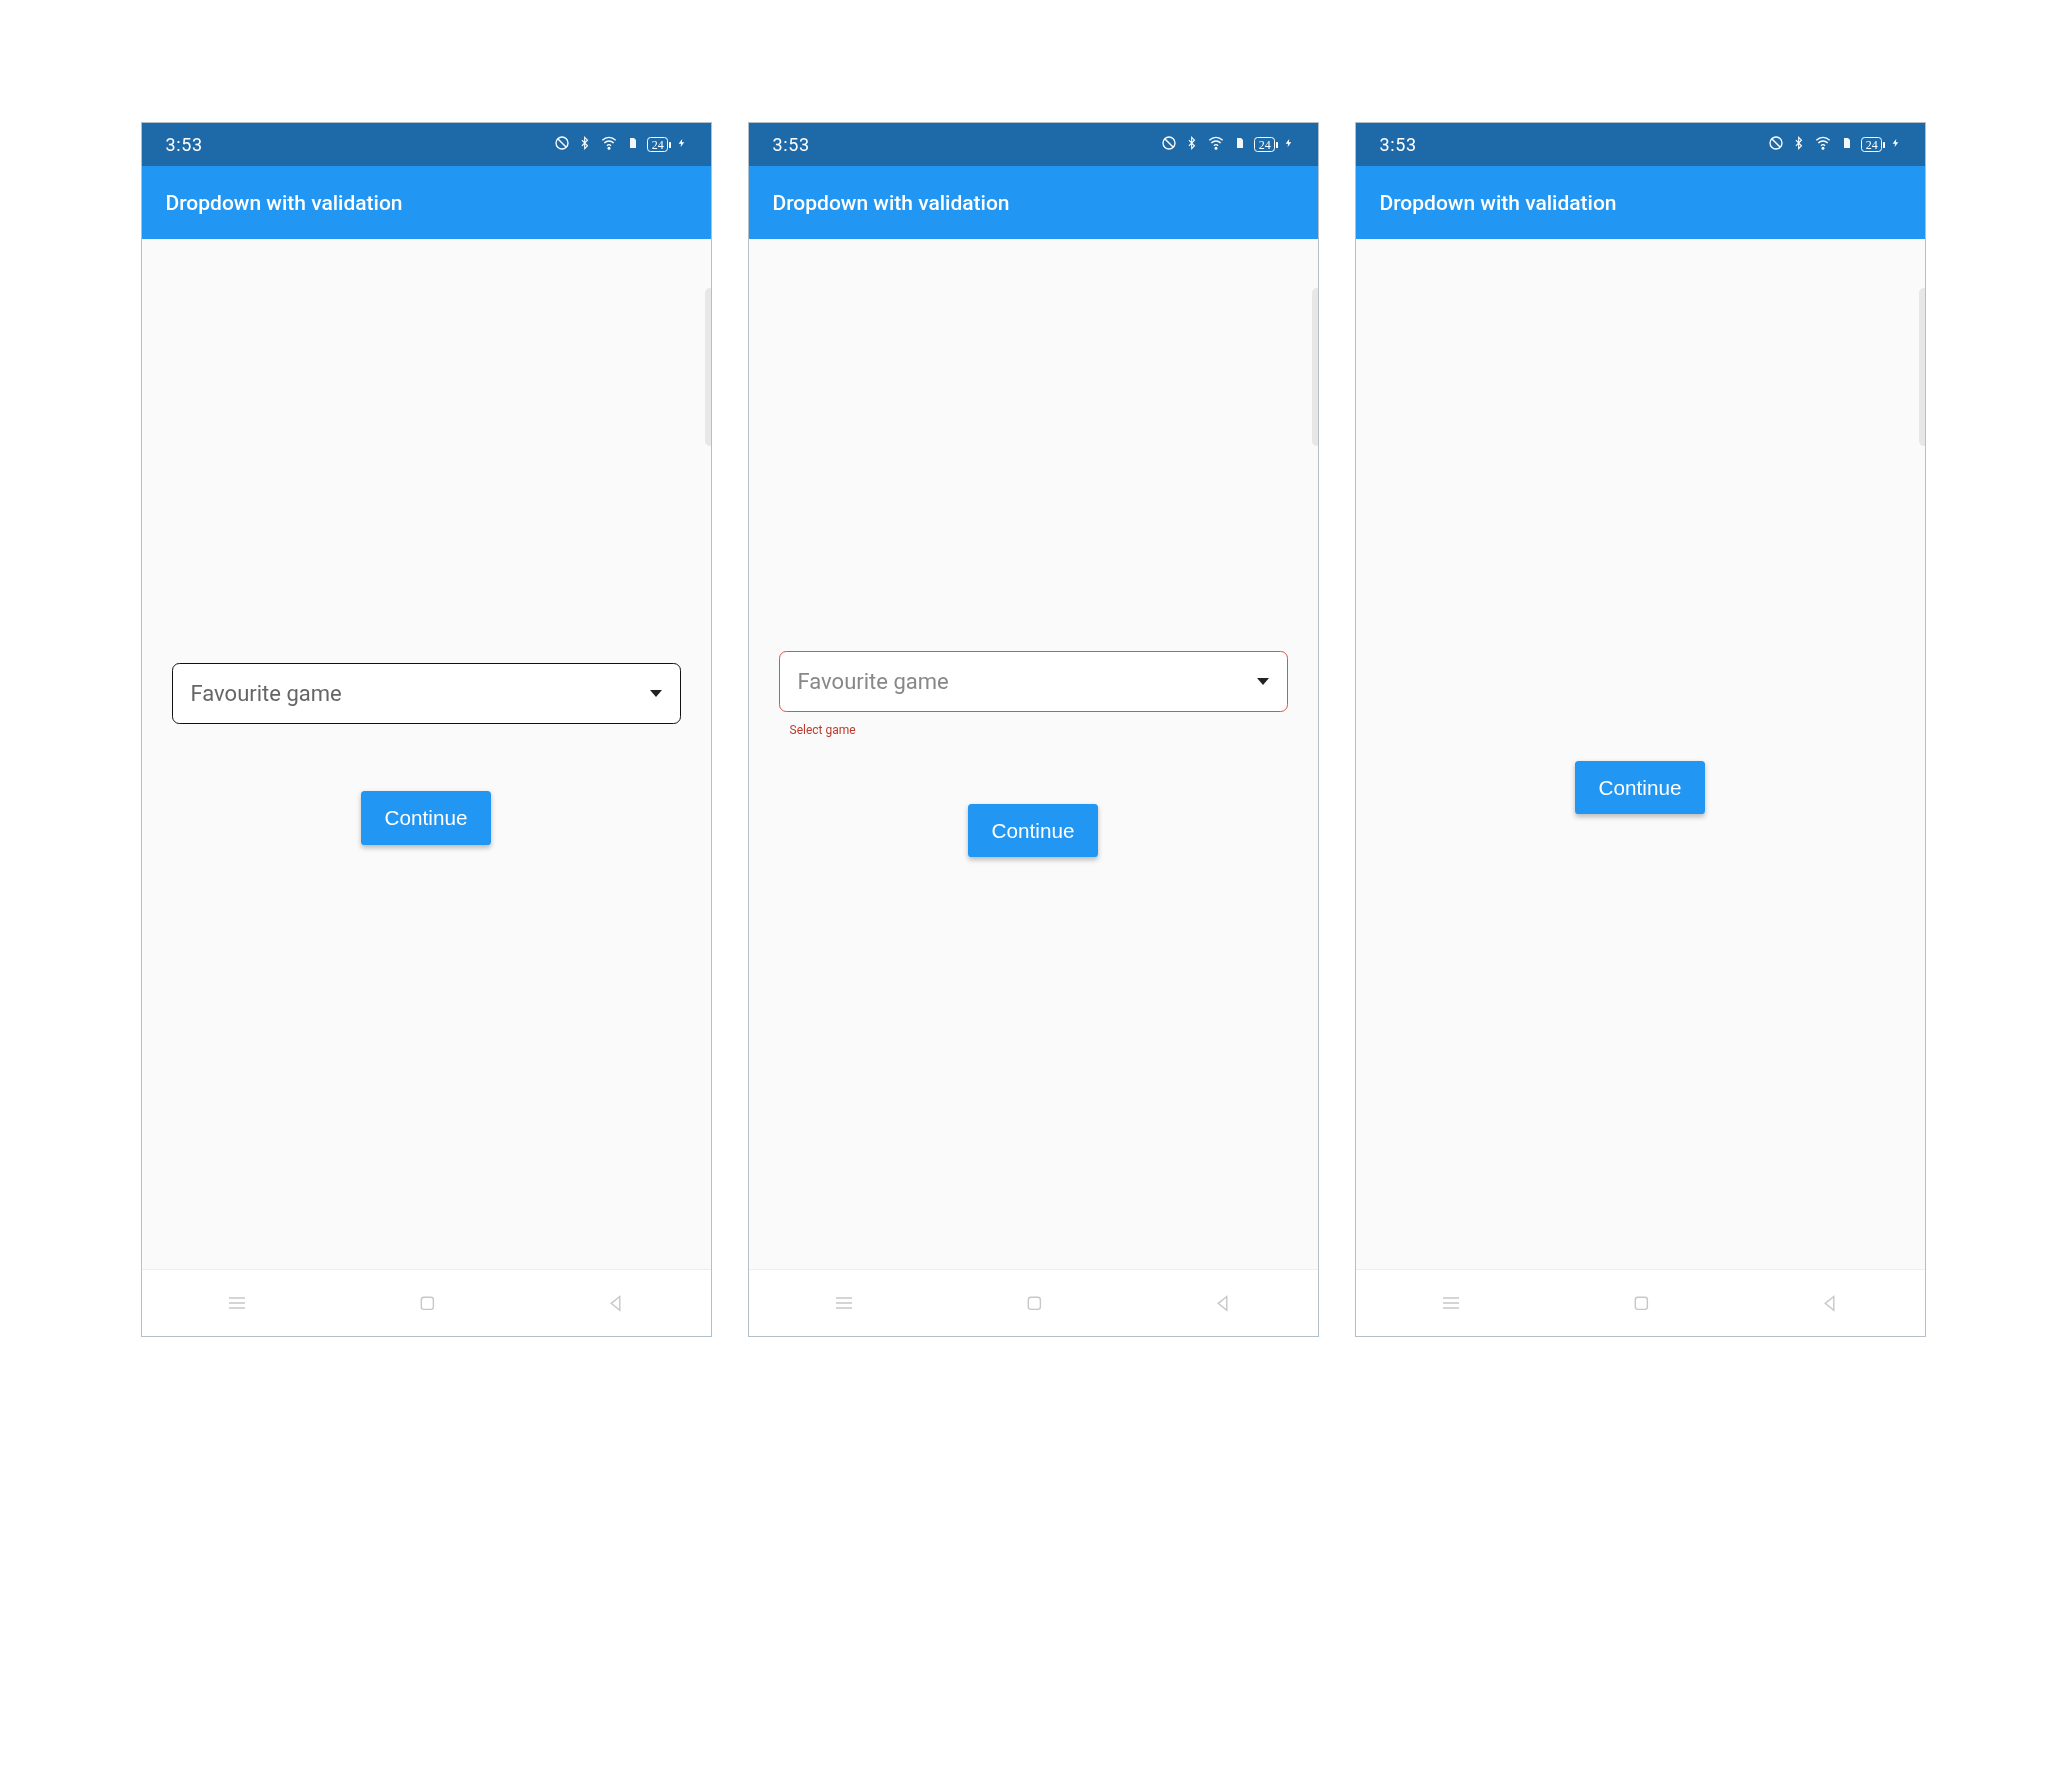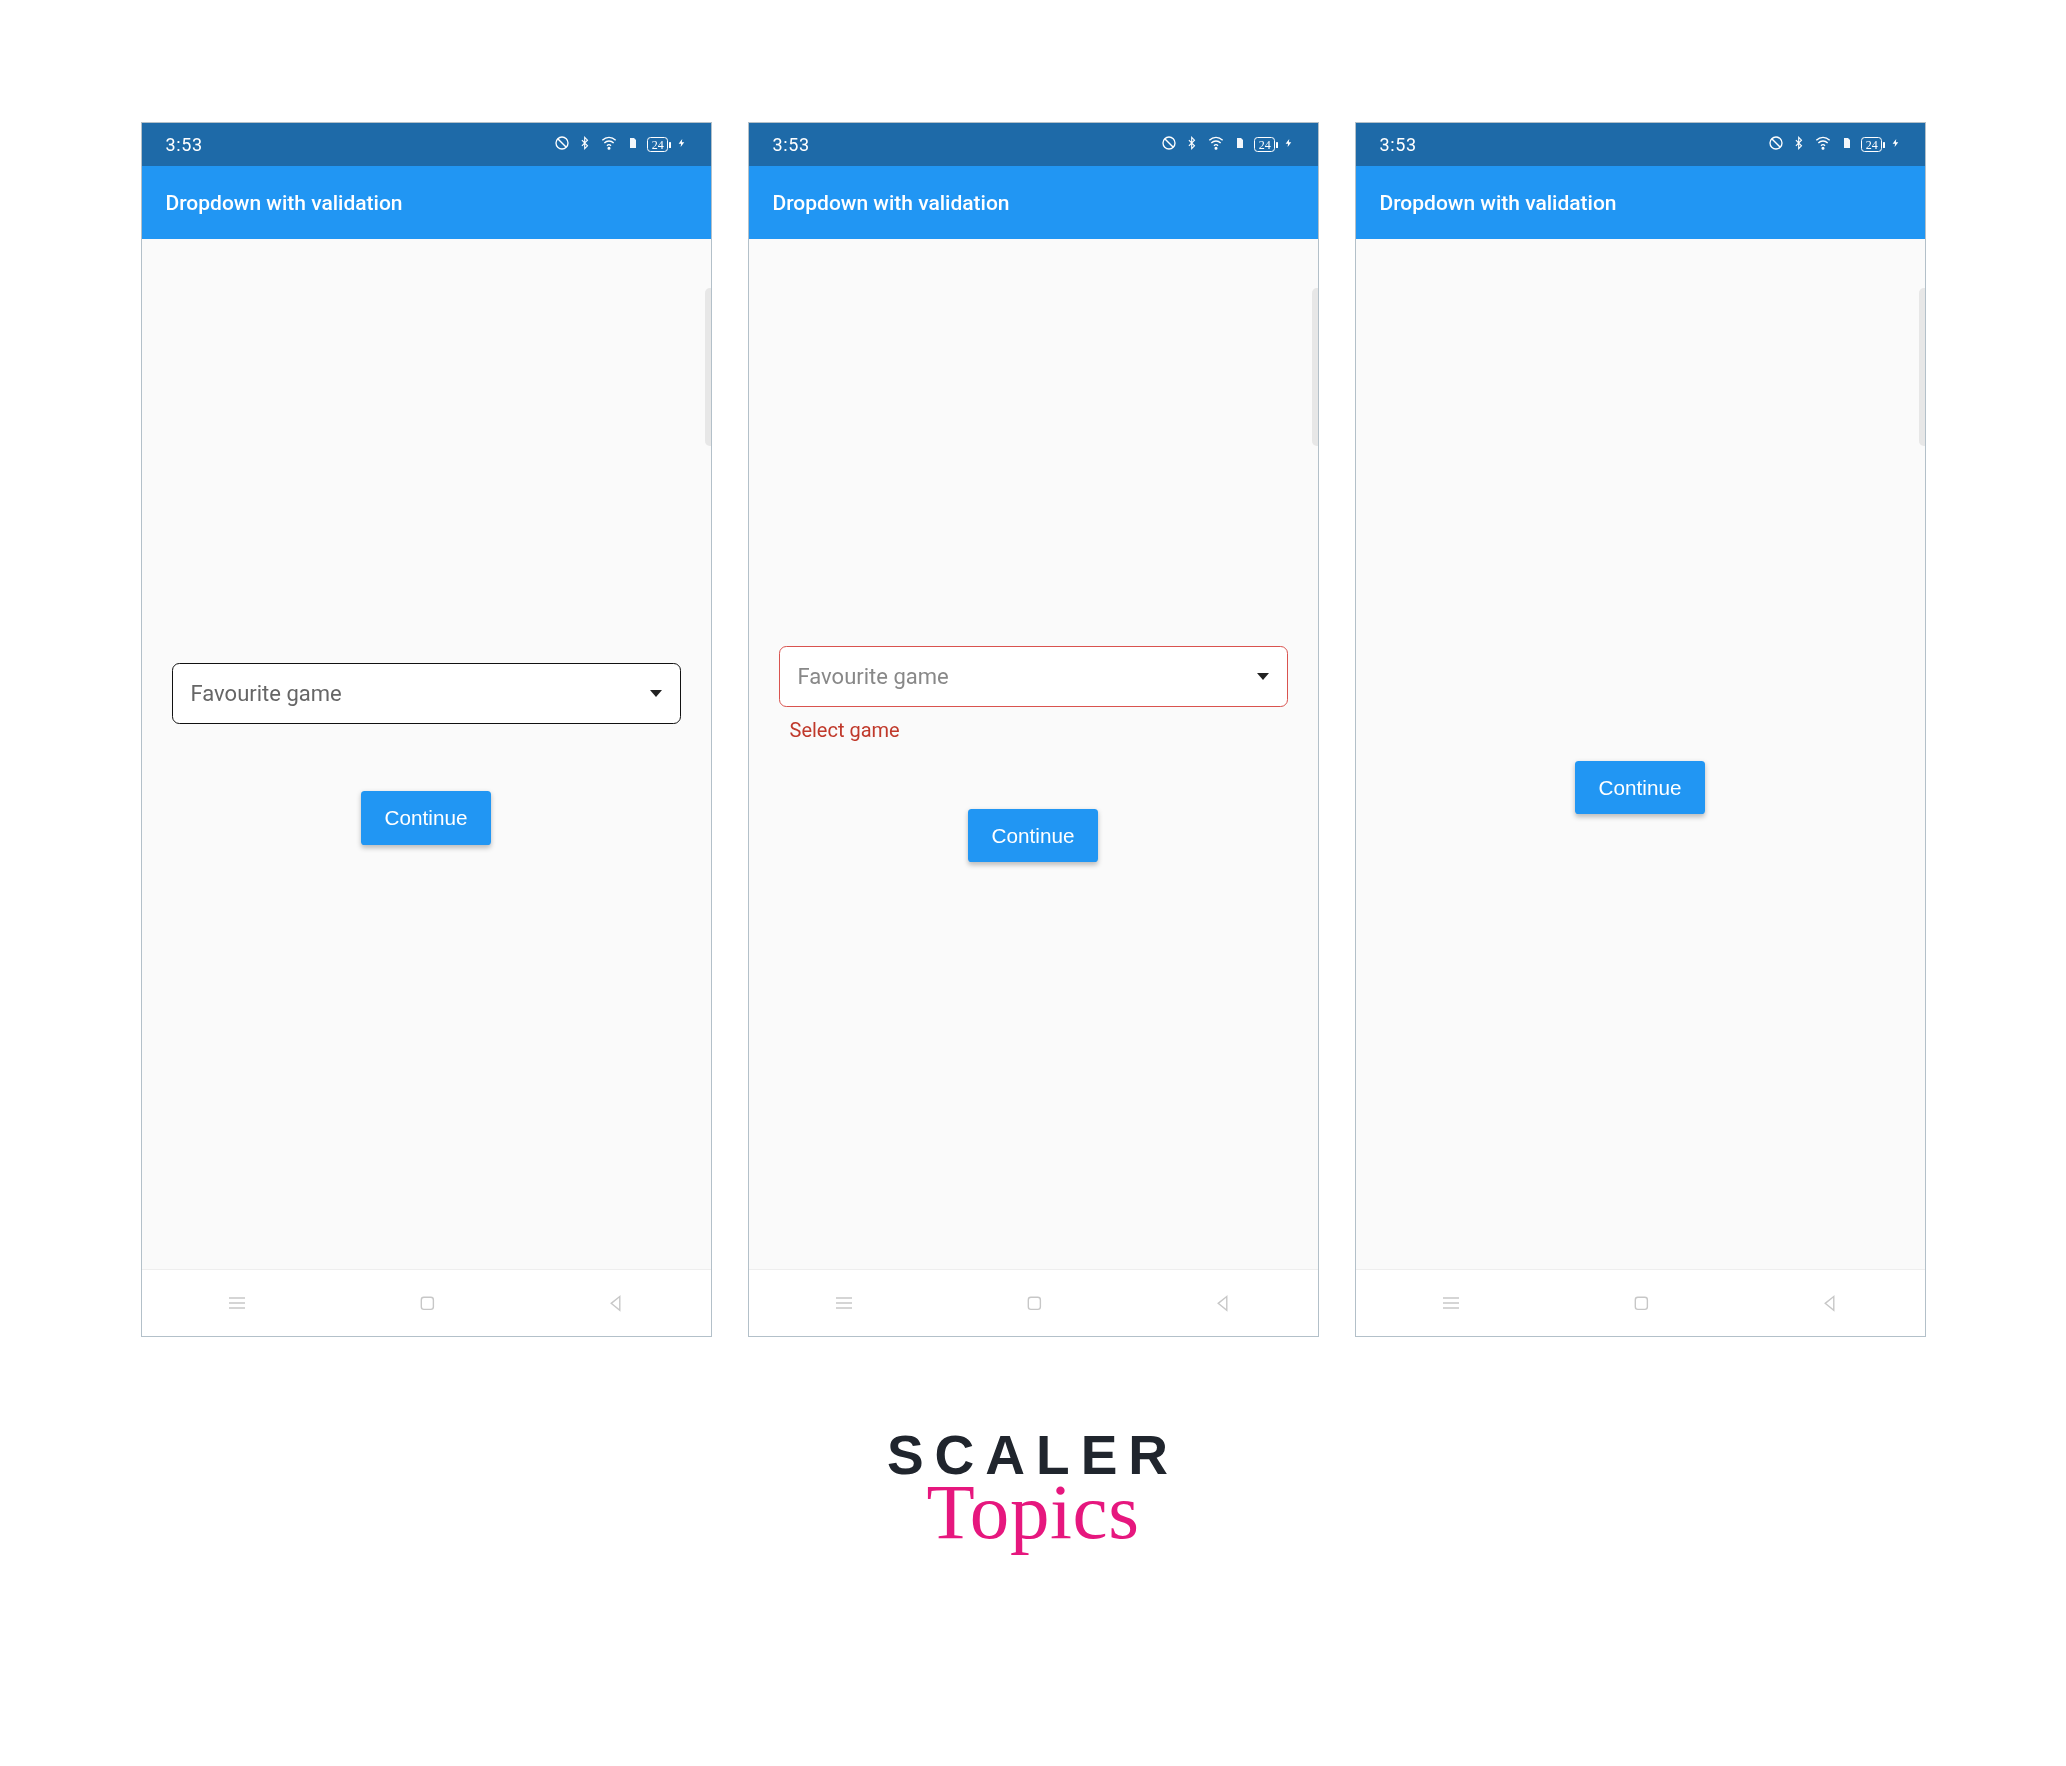--- a/index.html
+++ b/index.html
@@ -126,21 +126,21 @@
   .dropdown.selected { color: #222222; }
   .dropdown.error { border-color: #d9534f; color: #888888; }
   .dropdown .arrow {
     width: 0; height: 0;
     border-left: 6px solid transparent;
     border-right: 6px solid transparent;
     border-top: 7.3px solid #222222;
   }
   .error-text {
     color: #c0392b;
-    font-size: 20px;
+    font-size: 12px;
     margin: 11px 0 0 11px;
   }
 
   .continue-btn {
     margin-top: 67px;
     background: #2196f3;
     color: #ffffff;
     border: none;
     border-radius: 3.6px;
     padding: 14.6px 24px;
@@ -390,18 +390,14 @@
         <span class="nav-icon">
           <svg width="20.7" height="20.7" viewBox="0 0 24 24" fill="none" stroke="#9a9a9a" stroke-width="1.6">
               <path d="M16 4L6 12l10 8z" fill="none"></path>
             </svg>
         </span>
       </div>
     </div>
 
   </div>
 
-  <div class="branding">
-    <div class="word1">SCALER</div>
-    <div class="word2">Topics</div>
-  </div>
 </div>
 
 
 </body></html>

